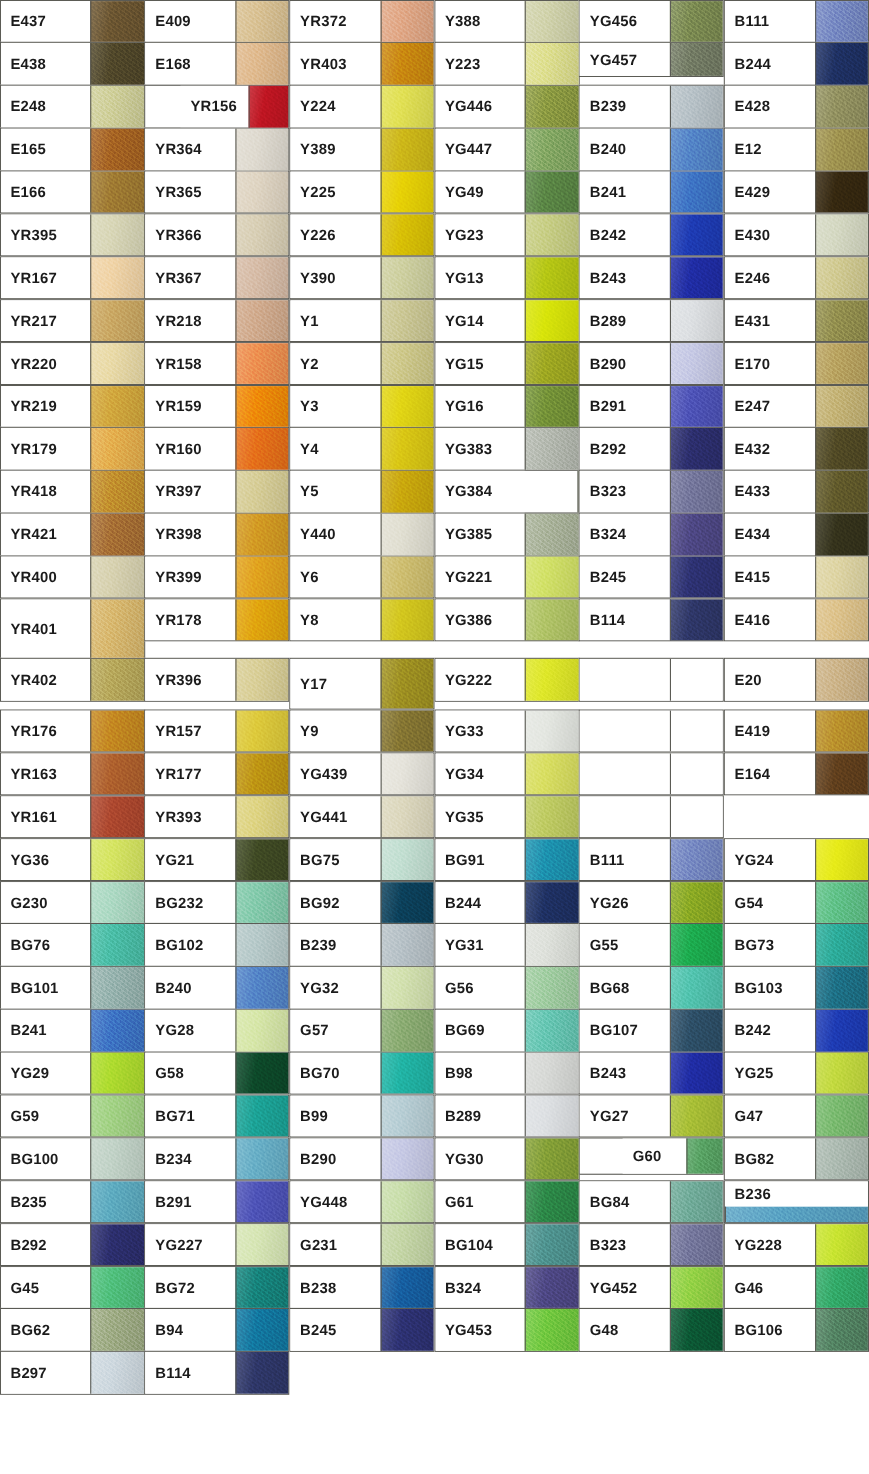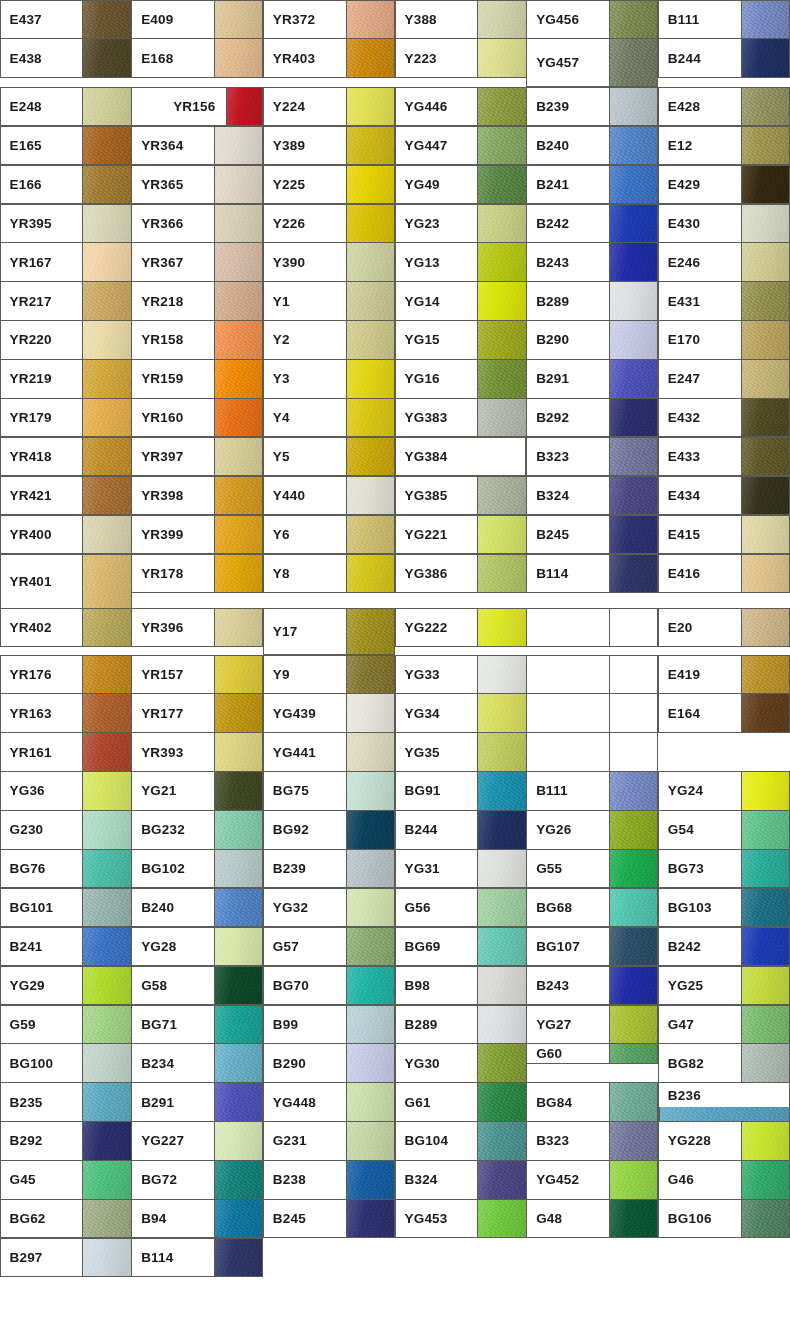--- a/index.html
+++ b/index.html
@@ -137,21 +137,21 @@
           <div class="sheen"></div>
         </div>
       </div>
       <div class="pair" style="height: 39.4px;">
         <div class="cell-label">Y223</div>
         <div class="cell-swatch" title="Y223" style="background: rgb(221, 222, 139);">
           <div class="tex"></div>
           <div class="sheen"></div>
         </div>
       </div>
-      <div class="pair" style="height: 49px;">
+      <div class="pair" style="height: 32px;">
         <div class="cell-label">YG457</div>
         <div class="cell-swatch" title="YG457" style="background: rgb(110, 118, 96);">
           <div class="tex"></div>
           <div class="sheen"></div>
         </div>
       </div>
       <div class="pair" style="height: 39.4px;">
         <div class="cell-label">B244</div>
         <div class="cell-swatch" title="B244" style="background: rgb(29, 46, 94);">
           <div class="tex"></div>
@@ -1170,21 +1170,21 @@
           <div class="sheen"></div>
         </div>
       </div>
       <div class="pair" style="height: 39.4px;">
         <div class="cell-label">YG30</div>
         <div class="cell-swatch" title="YG30" style="background: rgb(126, 155, 52);">
           <div class="tex"></div>
           <div class="sheen"></div>
         </div>
       </div>
-      <div class="pair" style="height: 21px;">
+      <div class="pair" style="height: 34px; padding-left: 39px;">
         <div class="cell-label">G60</div>
         <div class="cell-swatch" title="G60" style="background: rgb(84, 158, 95);">
           <div class="tex"></div>
           <div class="sheen"></div>
         </div>
       </div>
       <div class="pair" style="height: 39.4px;">
         <div class="cell-label">BG82</div>
         <div class="cell-swatch" title="BG82" style="background: rgb(169, 184, 174);">
           <div class="tex"></div>

